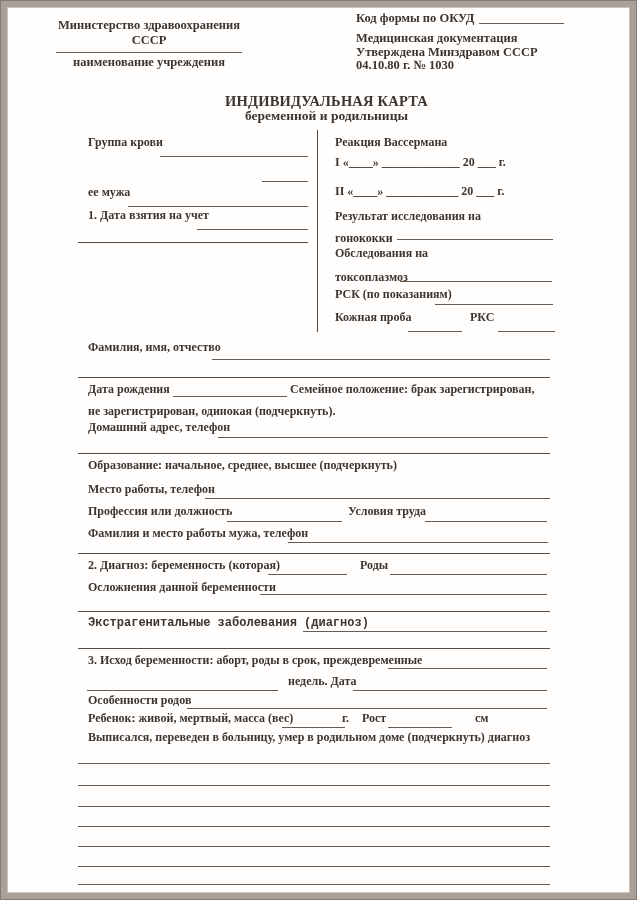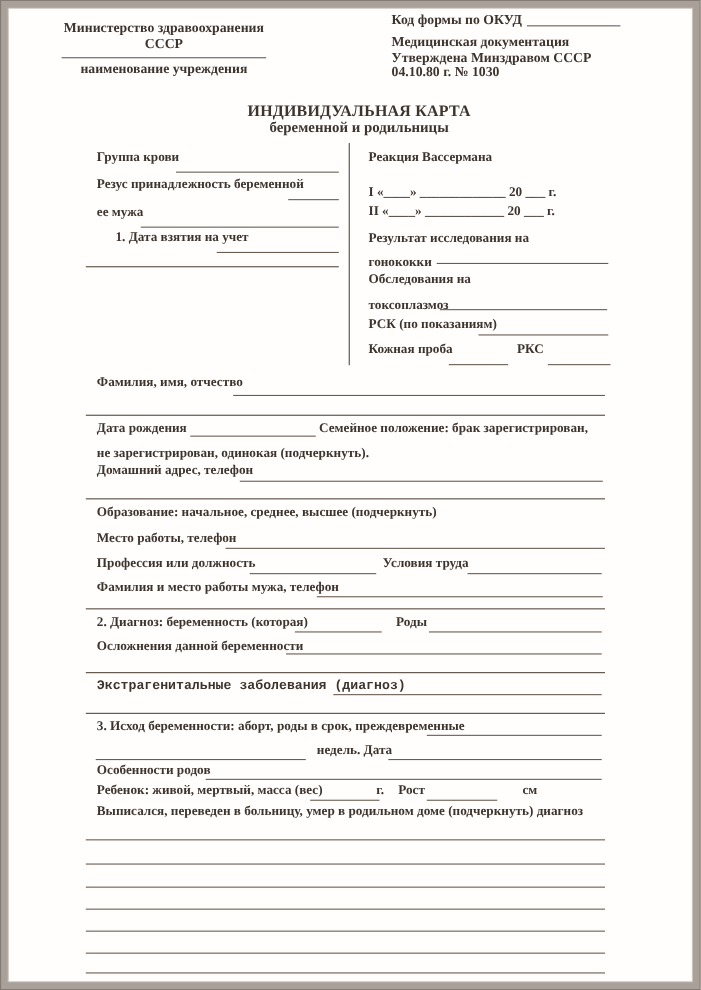--- a/index.html
+++ b/index.html
@@ -58,32 +58,31 @@
     <div class="ctr">04.10.80 г. № 1030</div>
   </div>
 
   <div class="title">
     <div class="l1">ИНДИВИДУАЛЬНАЯ КАРТА</div>
     <div class="l2">беременной и родильницы</div>
   </div>
 
   <span class="t" style="left:88px;top:136px;">Группа крови</span>
   <div class="ln" style="left:160px;top:156px;width:148px;"></div>
-  <span class="t" style="left:88px;top:161px;">Резус принадлежность беременной</span>
   <div class="ln" style="left:262px;top:181px;width:46px;"></div>
   <span class="t" style="left:88px;top:186px;">ее мужа</span>
   <div class="ln" style="left:128px;top:206px;width:180px;"></div>
-  <span class="t" style="left:88px;top:209px;margin-left:17px;">1. Дата взятия на учет</span>
+  <span class="t" style="left:88px;top:209px;">1. Дата взятия на учет</span>
   <div class="ln" style="left:197px;top:229px;width:111px;"></div>
   <div class="ln hv" style="left:78px;top:242px;width:230px;"></div>
 
   <div class="vln" style="left:317px;top:130px;height:202px;"></div>
 
   <span class="t" style="left:335px;top:136px;">Реакция Вассермана</span>
-  <span class="t" style="left:335px;top:168px;">I «____» _____________ 20 ___ г.</span>
+  <span class="t" style="left:335px;top:156px;">I «____» _____________ 20 ___ г.</span>
   <span class="t" style="left:335px;top:185px;">II «____» ____________ 20 ___ г.</span>
   <span class="t" style="left:335px;top:210px;">Результат исследования на</span>
   <span class="t" style="left:335px;top:232px;">гонококки</span>
   <div class="ln" style="left:397px;top:239px;width:156px;"></div>
   <span class="t" style="left:335px;top:247px;">Обследования на</span>
   <span class="t" style="left:335px;top:271px;">токсоплазмоз</span>
   <div class="ln" style="left:400px;top:281px;width:152px;"></div>
   <span class="t" style="left:335px;top:288px;">РСК (по показаниям)</span>
   <div class="ln" style="left:435px;top:304px;width:118px;"></div>
   <span class="t" style="left:335px;top:311px;">Кожная проба</span>

